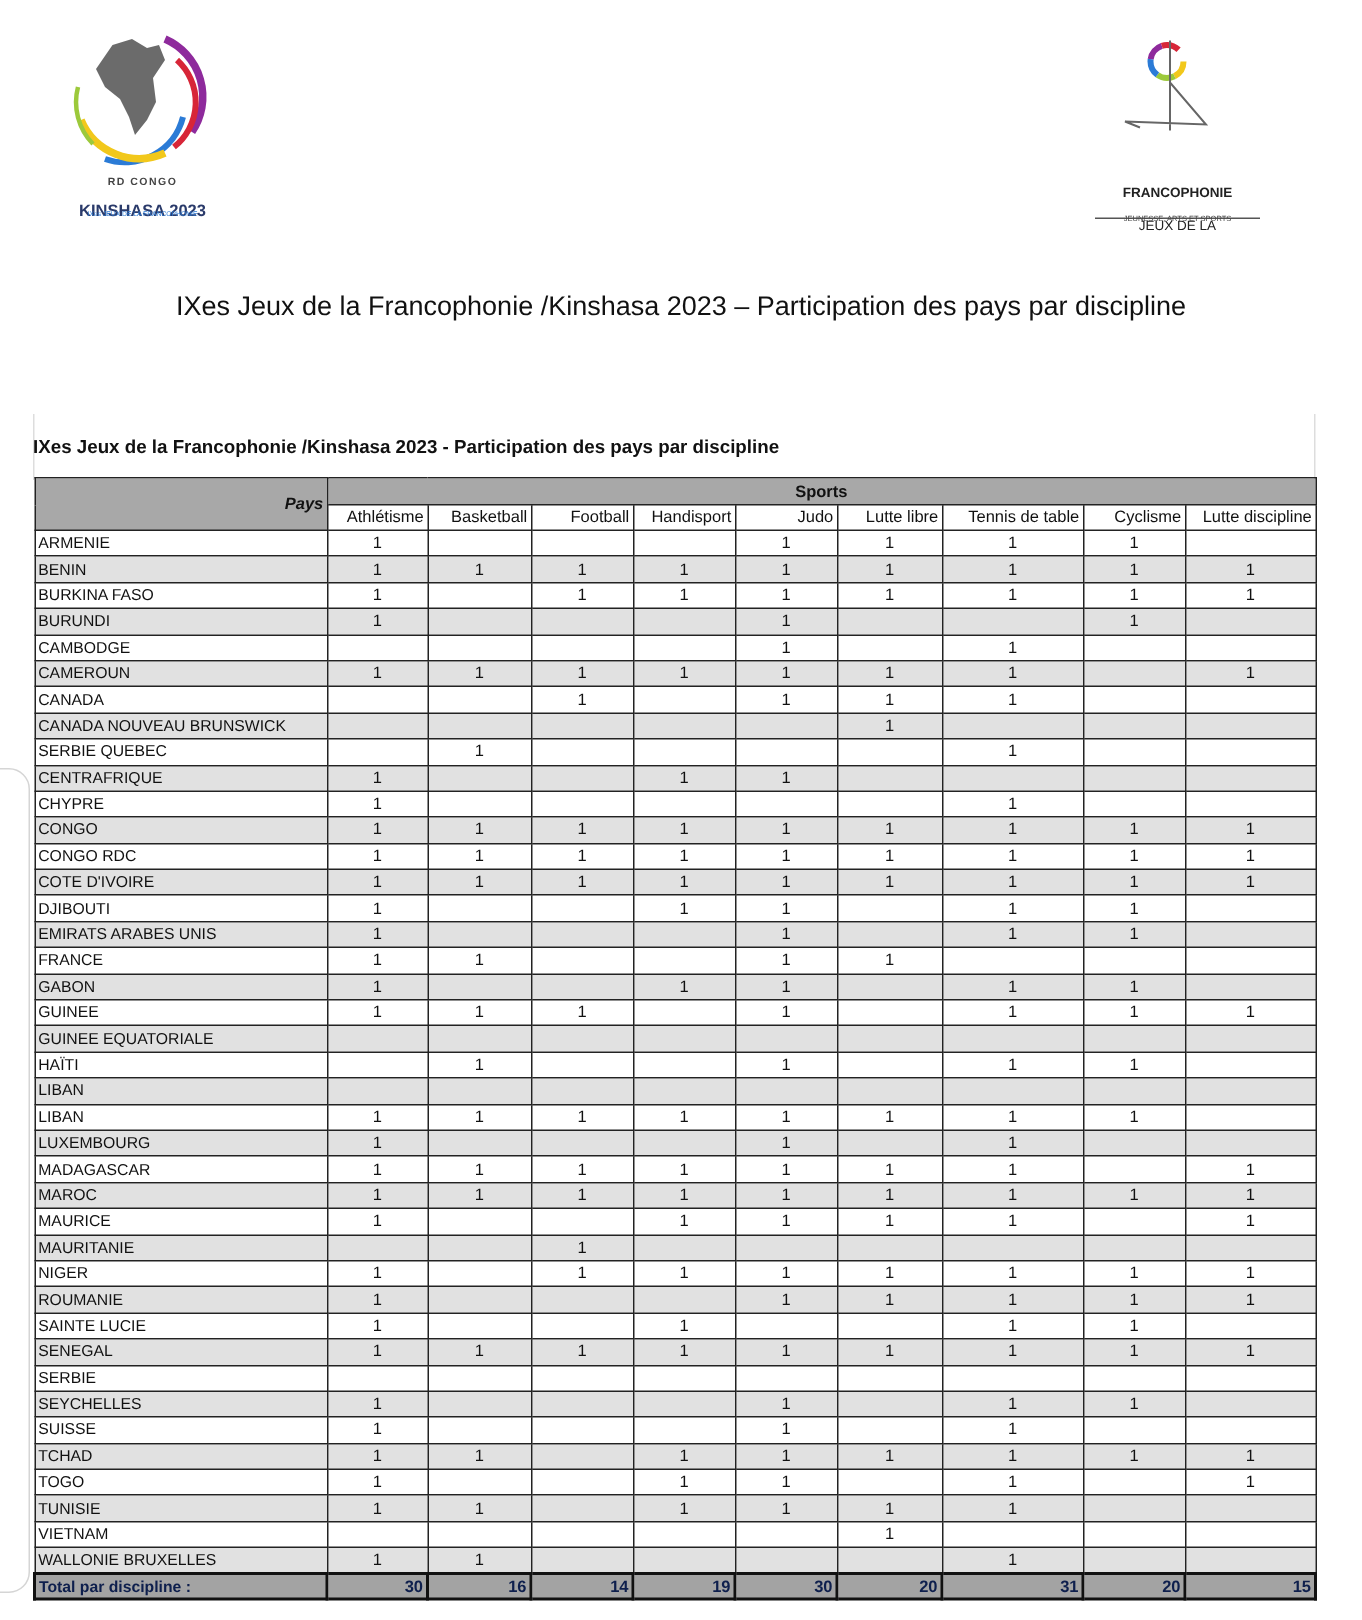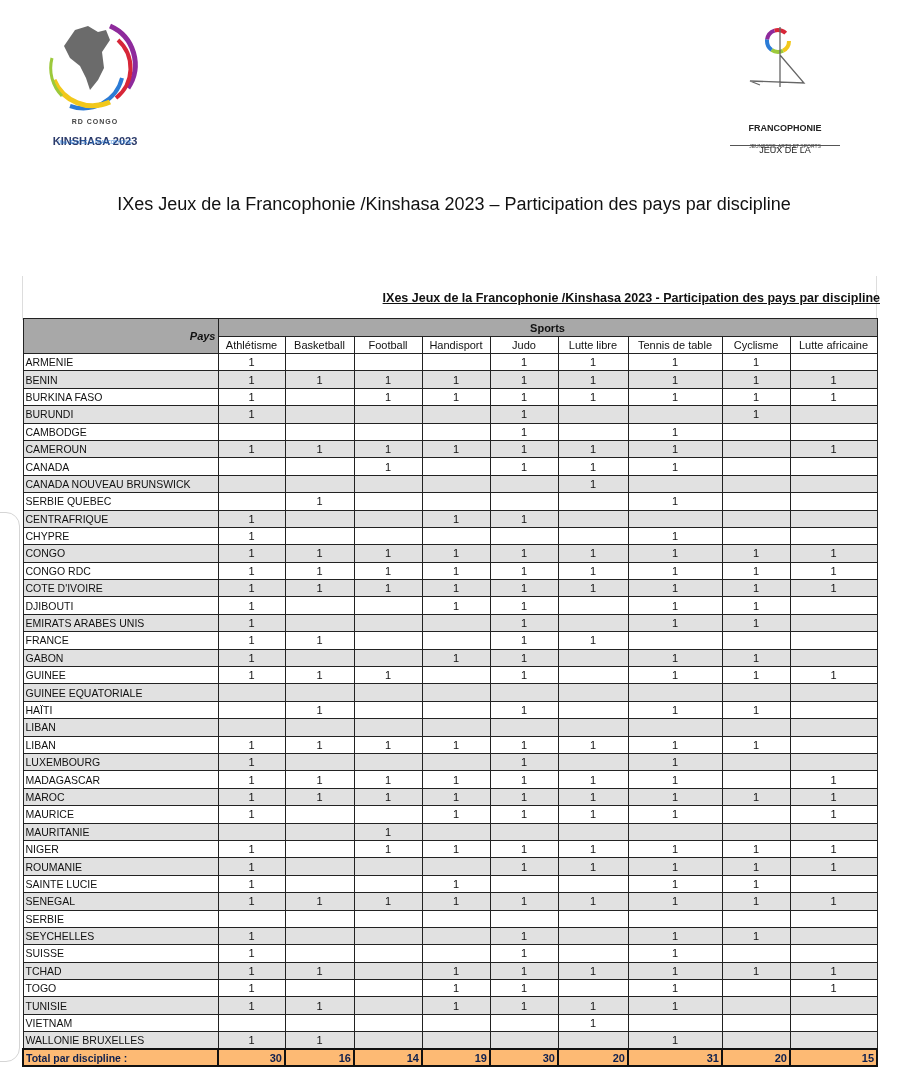--- a/index.html
+++ b/index.html
@@ -8,34 +8,34 @@
 
   .logo-left { position: absolute; left: 40px; top: 18px; width: 110px; height: 135px; }
   .logo-right { position: absolute; left: 730px; top: 25px; width: 110px; height: 130px; }
   .logo-text { position: absolute; left: 0; width: 100%; text-align: center; }
 
   .doc-title { position: absolute; left: 90px; top: 192px; width: 728px; text-align: center;
                font-family: "Liberation Sans", sans-serif; font-weight: normal; font-size: 18px; line-height: 25px; color: #111; }
 
   .sheet-frame { position: absolute; left: 22px; top: 276px; width: 855px; height: 44px;
                  border-left: 1px solid #ddd; border-right: 1px solid #ddd; }
-  .sheet-title { position: absolute; left: 22px; top: 291px; width: 858px; text-align: right;
-                 font-weight: bold; font-size: 12.5px; text-decoration: underline; color: #111; }
+  .sheet-title { position: absolute; left: 22px; top: 291px; width: 858px; text-align: left;
+                 font-weight: bold; font-size: 12.5px; color: #111; }
 
   table.grid { position: absolute; left: 22px; top: 318px; border-collapse: collapse; table-layout: fixed;
                width: 854px; font-family: "Liberation Sans", sans-serif; font-size: 11px; }
   table.grid td, table.grid th { border: 1px solid #222; height: 17.4px; padding: 0 2px; overflow: hidden; white-space: nowrap; }
   table.grid tr.hdr1 th { background: #a8a8a8; height: 18px; font-weight: bold; font-size: 11px; }
   table.grid th.pays { background: #a8a8a8; font-style: italic; font-weight: bold; text-align: right; }
-  table.grid tr.hdr2 th { background: #ffffff; font-weight: normal; text-align: center; height: 17px; font-size: 11px; }
+  table.grid tr.hdr2 th { background: #ffffff; font-weight: normal; text-align: right; height: 17px; font-size: 11px; }
   table.grid td.country { text-align: left; font-size: 10.5px; }
   table.grid td.val { text-align: center; }
   table.grid tr.odd td { background: #ffffff; }
   table.grid tr.even td { background: #e1e1e1; }
-  table.grid tr.total td { background: #fdba74; color: #0e1f4d; font-weight: bold; text-align: right; border: 2px solid #111; height: 17px; }
+  table.grid tr.total td { background: #a3a3a3; color: #0e1f4d; font-weight: bold; text-align: right; border: 2px solid #111; height: 17px; }
   table.grid tr.total td.country { text-align: left; }
 
   .side-handle { position: absolute; left: -14px; top: 512px; width: 34px; height: 550px;
                  border: 1px solid #d5d5d5; border-radius: 14px; background: transparent; }
 </style>
 </head>
 <body>
 
 <div class="logo-left">
   <svg width="110" height="100" viewBox="0 0 110 100">
@@ -90,21 +90,21 @@
     </tr>
     <tr class="hdr2" id="col-headers">
         <th>Athlétisme</th>
         <th>Basketball</th>
         <th>Football</th>
         <th>Handisport</th>
         <th>Judo</th>
         <th>Lutte libre</th>
         <th>Tennis de table</th>
         <th>Cyclisme</th>
-        <th>Lutte africaine</th>
+        <th>Lutte discipline</th>
       </tr>
   </thead>
   <tbody id="table-body">
       <tr class="odd">
         <td class="country">ARMENIE</td>
         <td class="val">1</td>
         <td class="val"></td>
         <td class="val"></td>
         <td class="val"></td>
         <td class="val">1</td>

